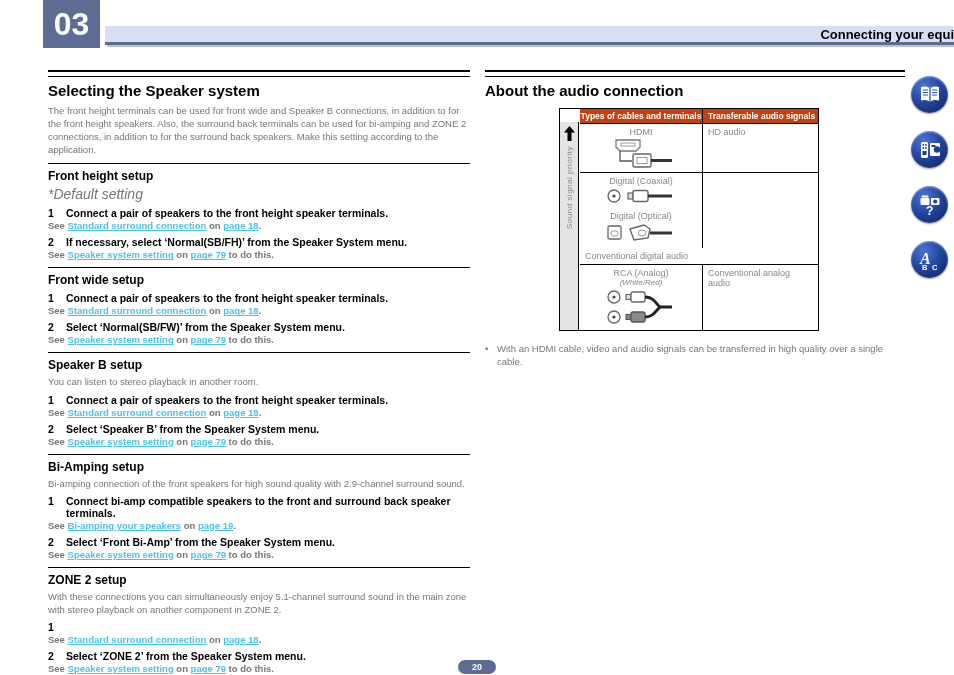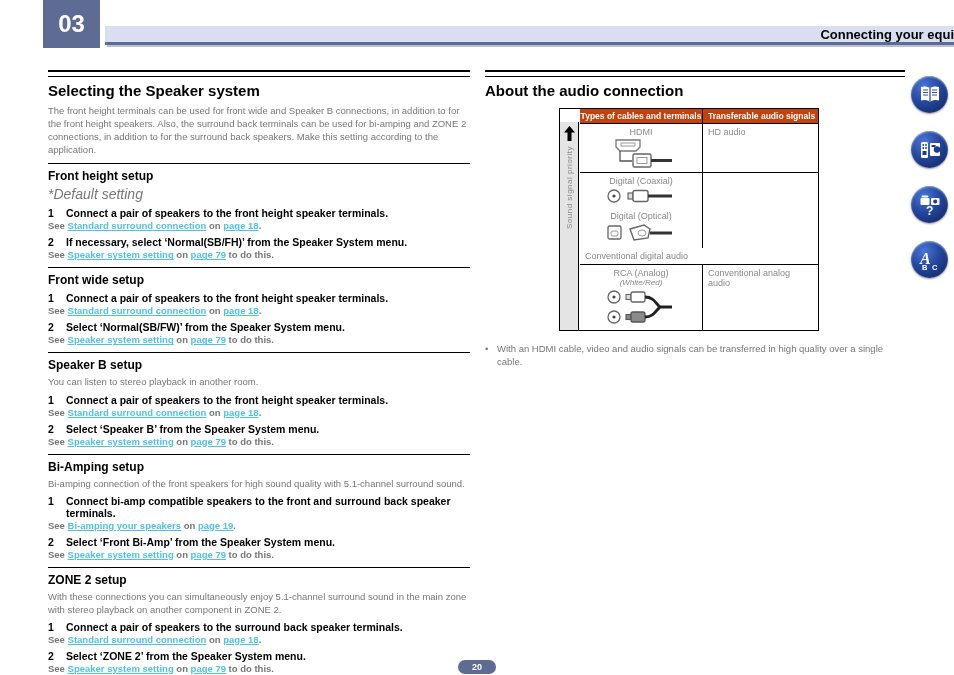--- a/index.html
+++ b/index.html
@@ -4,21 +4,21 @@
 <style>
   html,body{margin:0;padding:0;}
   body{
     width:954px;height:675px;position:relative;background:#fff;
     font-family:"Liberation Sans","DejaVu Sans",sans-serif;color:#6e6e6e;
     overflow:hidden;
   }
   
   .chapter-badge{
     position:absolute;left:43px;top:0;width:57px;height:48px;background:#5e6c94;
-    color:#fff;font-size:24px;font-weight:bold;display:flex;align-items:center;justify-content:center;
+    color:#fff;font-size:32px;font-weight:bold;display:flex;align-items:center;justify-content:center;
   }
   .header-bar{
     position:absolute;left:105px;top:26px;width:896px;height:16px;background:#d9def0;
     border-bottom:3px solid #5e6c94;display:flex;align-items:center;justify-content:flex-end;
     box-shadow:2px 2px 0 #b9bfd6;
   }
   .header-bar .hdr-title{
     font-size:13px;font-weight:bold;color:#000;padding-right:8px;white-space:nowrap;
   }
   
@@ -126,40 +126,39 @@
     <p class="step">
         <span class="num">2</span>
         <span>Select ‘Speaker B’ from the Speaker System menu.</span>
       </p>
     <p class="see"><span>See </span><a class="doclink">Speaker system setting</a><span> on </span><a class="doclink">page 79</a><span> to do this.</span></p>
   </div>
 
   <div>
     <div class="section-rule"></div>
     <h2>Bi-Amping setup</h2>
-    <p class="body-text">Bi-amping connection of the front speakers for high sound quality with 5.1-channel surround sound.</p>
+    <p class="body-text">Bi-amping connection of the front speakers for high sound quality with 2.9-channel surround sound.</p>
     <p class="step">
         <span class="num">1</span>
         <span>Connect bi-amp compatible speakers to the front and surround back speaker terminals.</span>
       </p>
     <p class="see"><span>See </span><a class="doclink">Bi-amping your speakers</a><span> on </span><a class="doclink">page 19</a><span>.</span></p>
     <p class="step">
         <span class="num">2</span>
         <span>Select ‘Front Bi-Amp’ from the Speaker System menu.</span>
       </p>
     <p class="see"><span>See </span><a class="doclink">Speaker system setting</a><span> on </span><a class="doclink">page 79</a><span> to do this.</span></p>
   </div>
 
   <div>
     <div class="section-rule"></div>
     <h2>ZONE 2 setup</h2>
     <p class="body-text">With these connections you can simultaneously enjoy 5.1-channel surround sound in the main zone with stereo playback on another component in ZONE 2.</p>
     <p class="step">
         <span class="num">1</span>
-        <span>Connect a pair of speakers to the surround back speaker terminals.</span>
       </p>
     <p class="see"><span>See </span><a class="doclink">Standard surround connection</a><span> on </span><a class="doclink">page 18</a><span>.</span></p>
     <p class="step">
         <span class="num">2</span>
         <span>Select ‘ZONE 2’ from the Speaker System menu.</span>
       </p>
     <p class="see"><span>See </span><a class="doclink">Speaker system setting</a><span> on </span><a class="doclink">page 79</a><span> to do this.</span></p>
   </div>
 </div>
 

